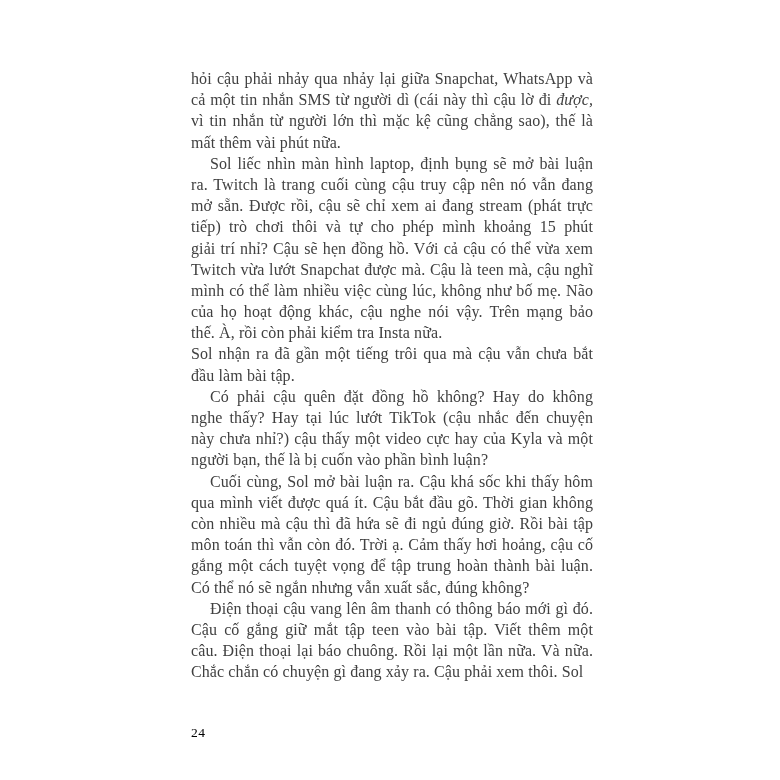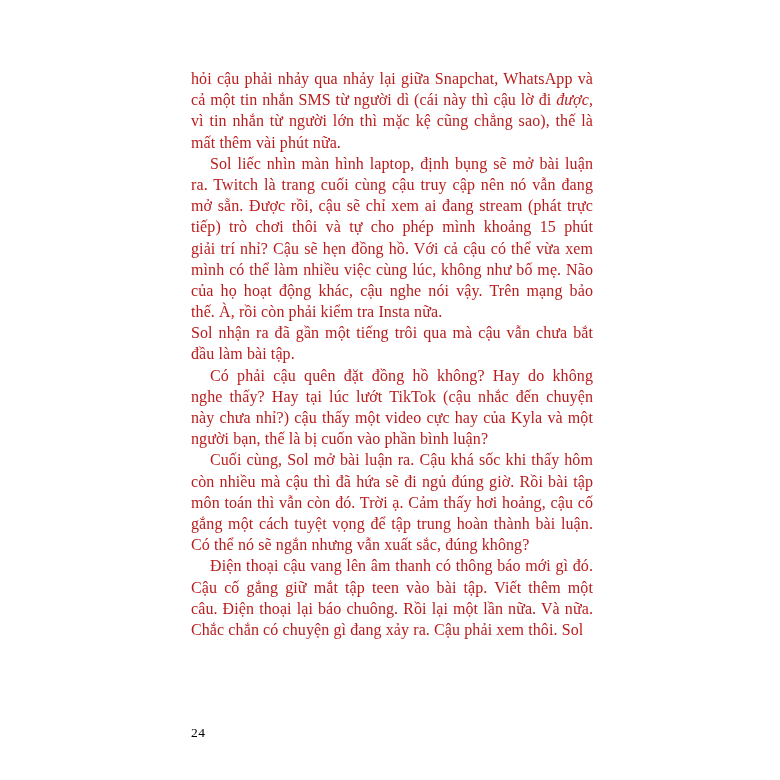--- a/index.html
+++ b/index.html
@@ -52,49 +52,51 @@
     width: 402px;
     text-align: left;
     font-size: 13.5px;
     letter-spacing: 0.5px;
   }
 </style>
 </head>
 <body>
 
 <div class="sheet">
-  <div class="text-block" style="color: #b91c1c;">
+  <div class="text-block" style="color: #404040;">
       <div class="para">
         <div class="line">hỏi cậu phải nhảy qua nhảy lại giữa Snapchat, WhatsApp và</div>
         <div class="line"><span>cả một tin nhắn SMS từ người dì (cái này thì cậu lờ đi </span><i>được,</i></div>
         <div class="line">vì tin nhắn từ người lớn thì mặc kệ cũng chẳng sao), thế là</div>
         <div class="line last">mất thêm vài phút nữa.</div>
       </div>
       <div class="para">
         <div class="line indent">Sol liếc nhìn màn hình laptop, định bụng sẽ mở bài luận</div>
         <div class="line">ra. Twitch là trang cuối cùng cậu truy cập nên nó vẫn đang</div>
         <div class="line">mở sẵn. Được rồi, cậu sẽ chỉ xem ai đang stream (phát trực</div>
         <div class="line">tiếp) trò chơi thôi và tự cho phép mình khoảng 15 phút</div>
         <div class="line">giải trí nhỉ? Cậu sẽ hẹn đồng hồ. Với cả cậu có thể vừa xem</div>
+        <div class="line">Twitch vừa lướt Snapchat được mà. Cậu là teen mà, cậu nghĩ</div>
         <div class="line">mình có thể làm nhiều việc cùng lúc, không như bố mẹ. Não</div>
         <div class="line">của họ hoạt động khác, cậu nghe nói vậy. Trên mạng bảo</div>
         <div class="line last">thế. À, rồi còn phải kiểm tra Insta nữa.</div>
       </div>
       <div class="para">
         <div class="line">Sol nhận ra đã gần một tiếng trôi qua mà cậu vẫn chưa bắt</div>
         <div class="line last">đầu làm bài tập.</div>
       </div>
       <div class="para">
         <div class="line indent">Có phải cậu quên đặt đồng hồ không? Hay do không</div>
         <div class="line">nghe thấy? Hay tại lúc lướt TikTok (cậu nhắc đến chuyện</div>
         <div class="line">này chưa nhỉ?) cậu thấy một video cực hay của Kyla và một</div>
         <div class="line last">người bạn, thế là bị cuốn vào phần bình luận?</div>
       </div>
       <div class="para">
         <div class="line indent">Cuối cùng, Sol mở bài luận ra. Cậu khá sốc khi thấy hôm</div>
+        <div class="line">qua mình viết được quá ít. Cậu bắt đầu gõ. Thời gian không</div>
         <div class="line">còn nhiều mà cậu thì đã hứa sẽ đi ngủ đúng giờ. Rồi bài tập</div>
         <div class="line">môn toán thì vẫn còn đó. Trời ạ. Cảm thấy hơi hoảng, cậu cố</div>
         <div class="line">gắng một cách tuyệt vọng để tập trung hoàn thành bài luận.</div>
         <div class="line last">Có thể nó sẽ ngắn nhưng vẫn xuất sắc, đúng không?</div>
       </div>
       <div class="para">
         <div class="line indent">Điện thoại cậu vang lên âm thanh có thông báo mới gì đó.</div>
         <div class="line">Cậu cố gắng giữ mắt tập teen vào bài tập. Viết thêm một</div>
         <div class="line">câu. Điện thoại lại báo chuông. Rồi lại một lần nữa. Và nữa.</div>
         <div class="line last">Chắc chắn có chuyện gì đang xảy ra. Cậu phải xem thôi. Sol</div>

